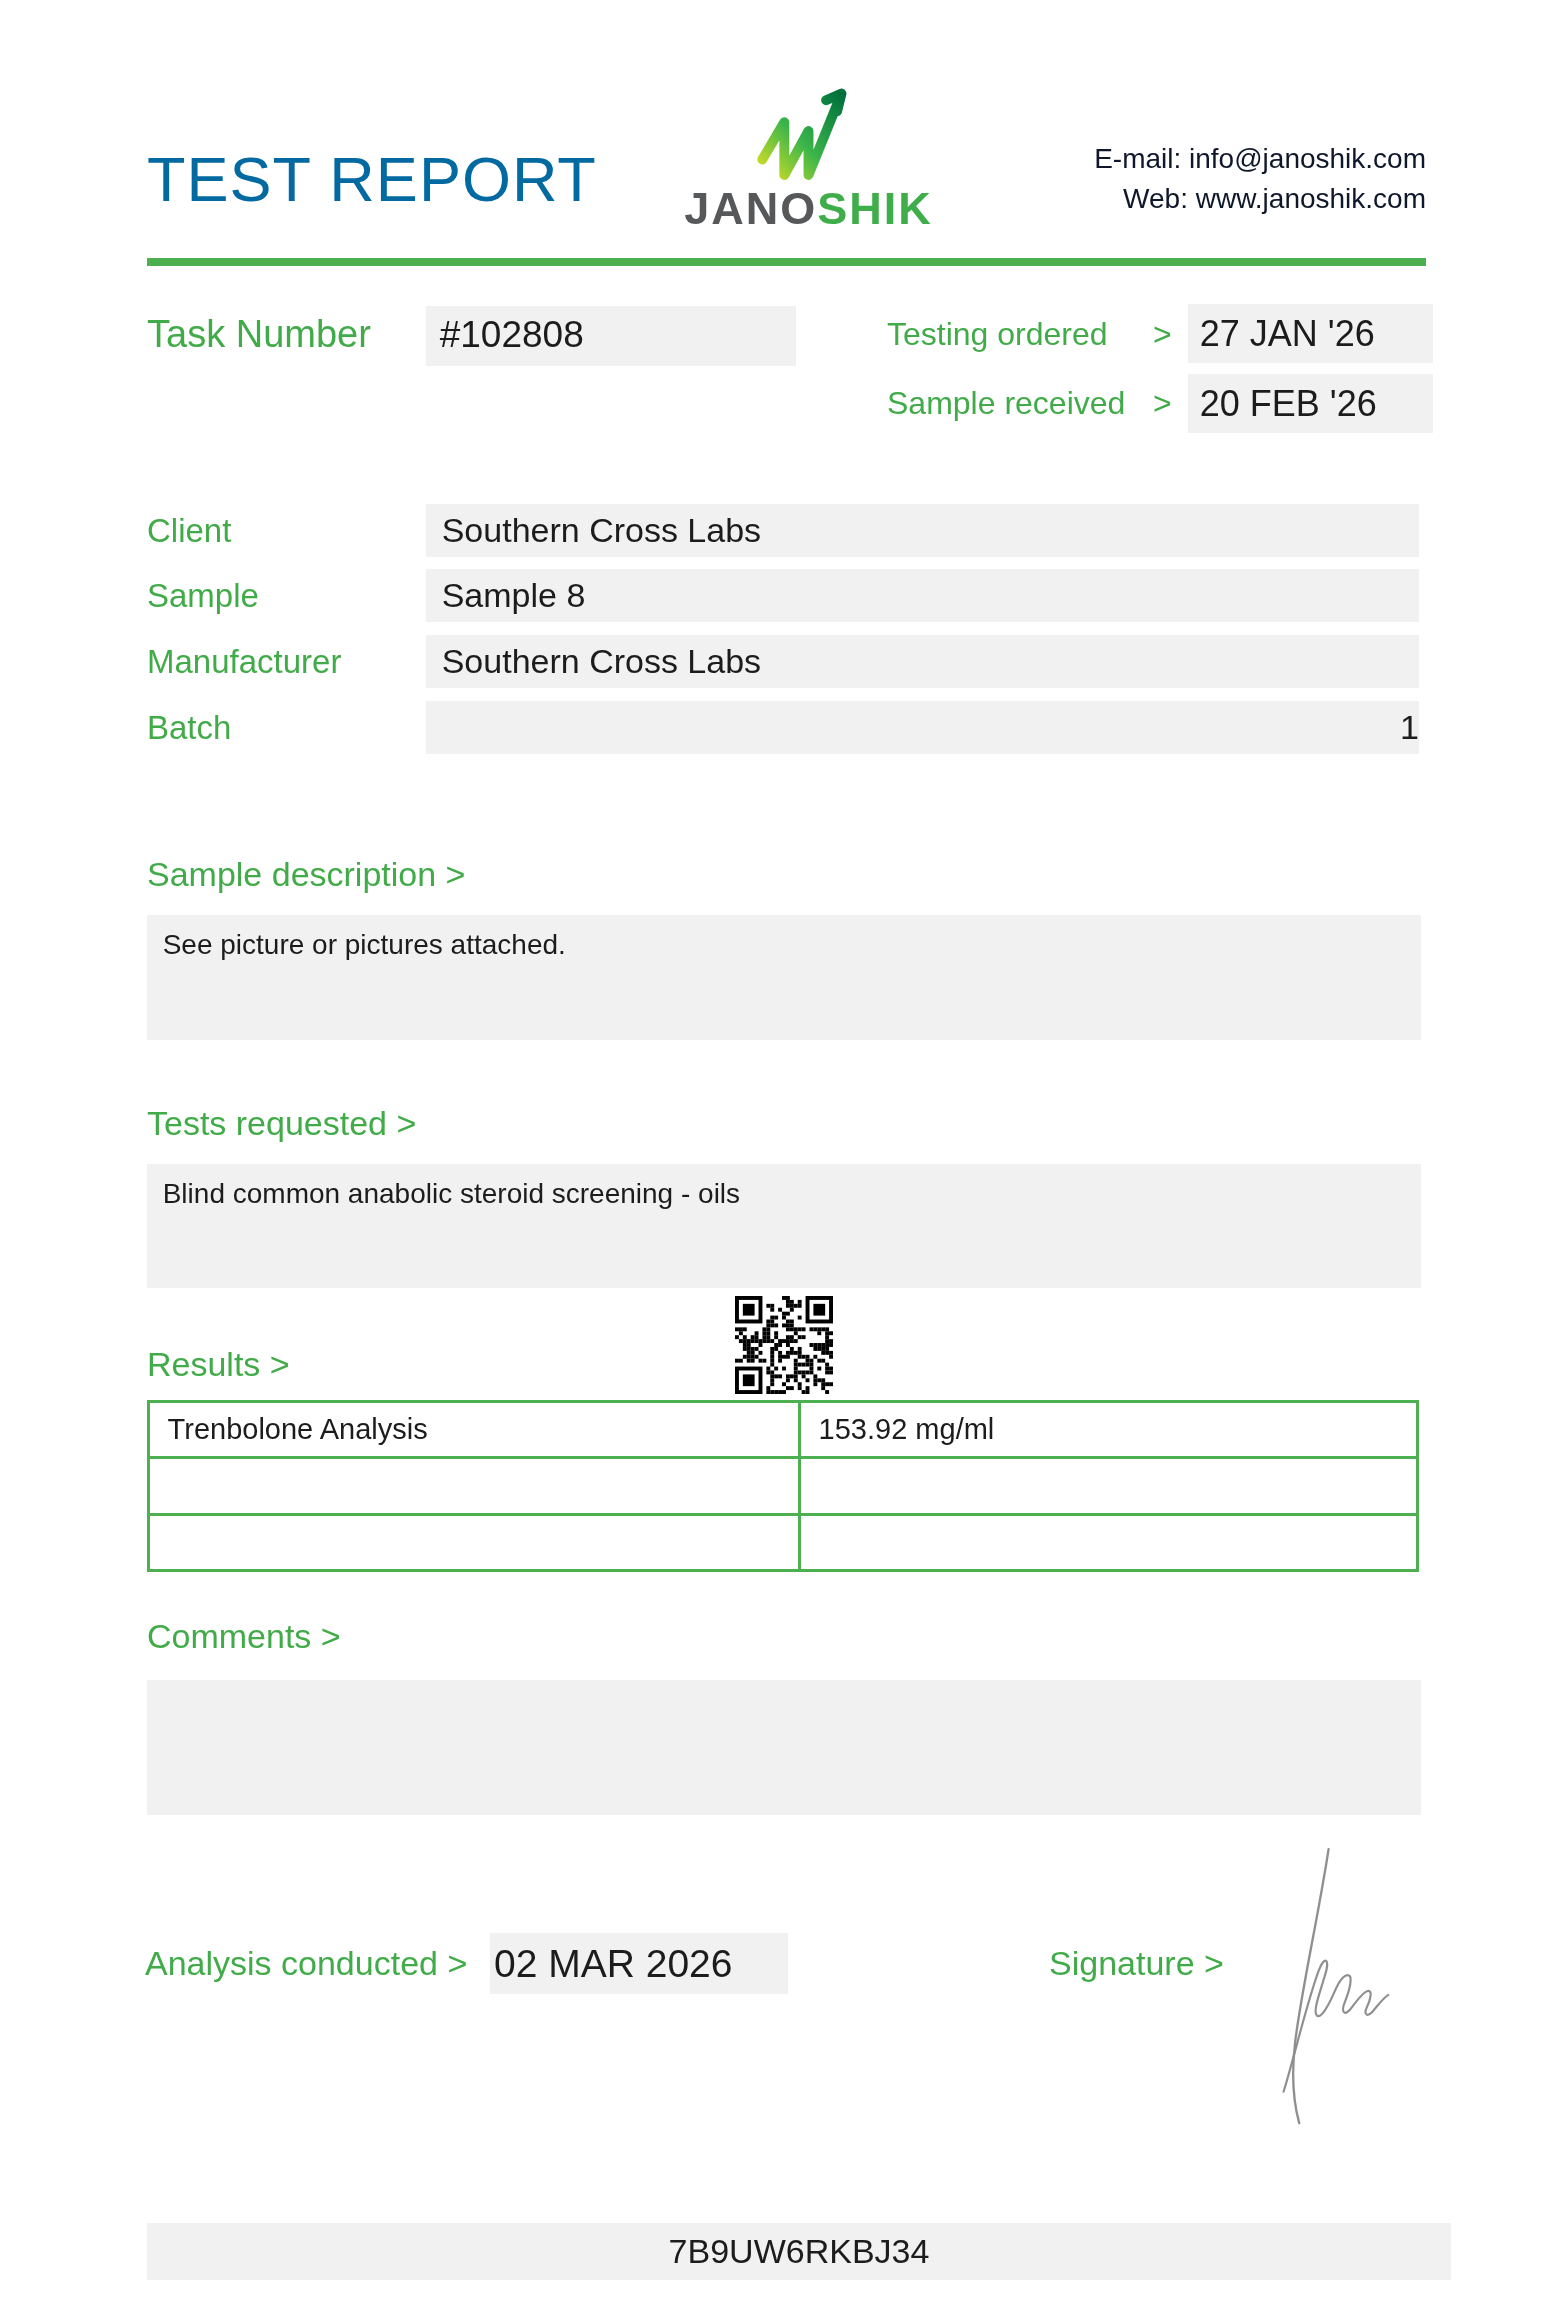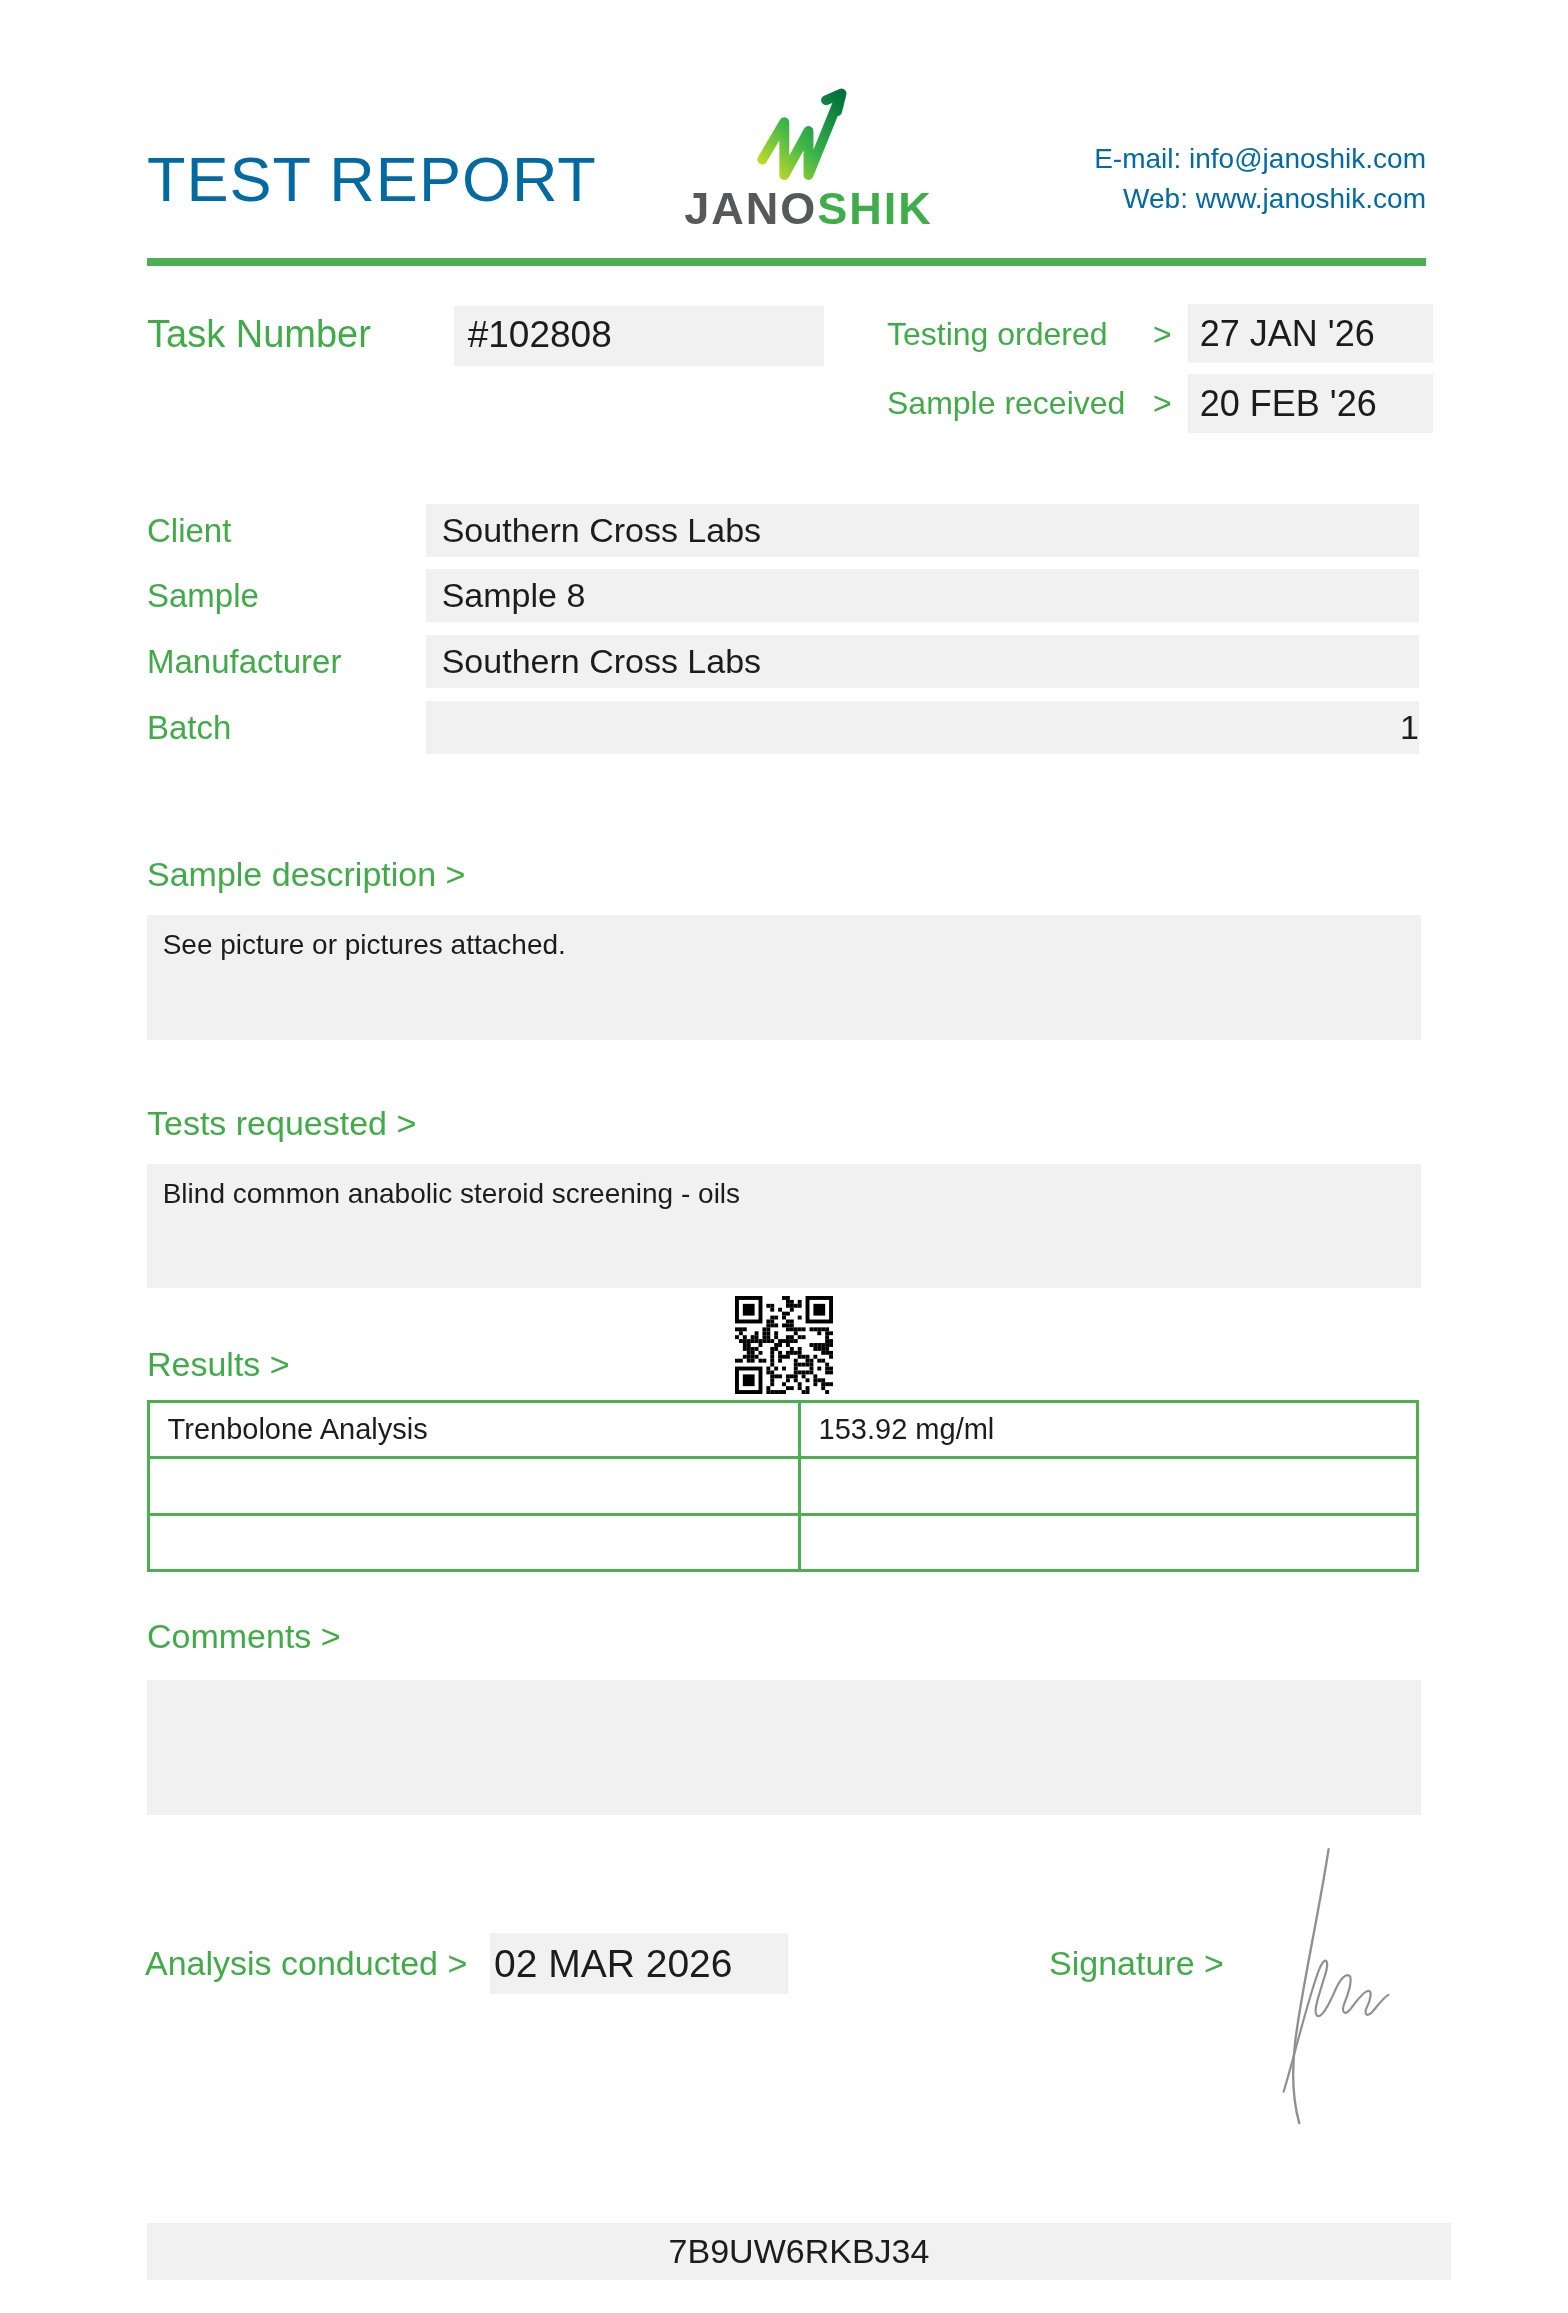--- a/index.html
+++ b/index.html
@@ -7,25 +7,25 @@
   .page{position:relative;width:1568px;height:2313px;background:#fff;overflow:hidden;}
   .abs{position:absolute;}
   .green{color:#42ab49;}
   .graybox{background:#f1f1f2;}
 
   .title{left:147px;top:143px;font-size:63px;letter-spacing:1px;color:#0369a1;}
   .logo{left:676px;top:76px;width:265px;text-align:center;}
   .logo svg.chart{width:129px;height:110px;display:block;margin:0 auto;}
   .logo-text{font-size:45px;font-weight:bold;letter-spacing:2px;line-height:45px;color:#57585a;white-space:nowrap;}
   .logo-shik{color:#3fae4a;}
-  .contact{right:142px;top:139px;text-align:right;font-size:28px;line-height:40px;color:#0369a1;margin-left:24px;}
+  .contact{right:142px;top:139px;text-align:right;font-size:28px;line-height:40px;color:#0f172a;margin-left:24px;}
   .header-rule{left:147px;top:258px;width:1279px;height:7.8px;background:#4caf50;}
 
   .task-label{left:147px;top:306px;font-size:38px;line-height:57px;}
-  .task-box{left:426px;top:306px;width:370px;height:60px;font-size:37px;line-height:57px;padding-left:13.7px;box-sizing:border-box;margin-left:28px;}
+  .task-box{left:426px;top:306px;width:370px;height:60px;font-size:37px;line-height:57px;padding-left:13.7px;box-sizing:border-box;}
   .ordered-label{left:887px;top:306px;font-size:32px;line-height:57px;}
   .arrow-1{left:1153px;top:306px;font-size:32px;line-height:57px;}
   .date-box-1{left:1188px;top:304px;width:245px;height:59px;font-size:36px;line-height:59px;padding-left:11.8px;box-sizing:border-box;}
   .received-label{left:887px;top:374px;font-size:32px;line-height:59px;}
   .arrow-2{left:1153px;top:374px;font-size:32px;line-height:59px;}
   .date-box-2{left:1188px;top:374px;width:245px;height:59px;font-size:36px;line-height:59px;padding-left:11.8px;box-sizing:border-box;}
 
   .info-label{left:147px;font-size:33px;line-height:53px;}
   .info-box{left:426px;width:993px;height:53px;font-size:34px;line-height:53px;padding-left:15.7px;box-sizing:border-box;}
   .row-y0{top:504px;} .row-y1{top:569px;} .row-y2{top:635px;} .row-y3{top:701px;text-align:right;}

